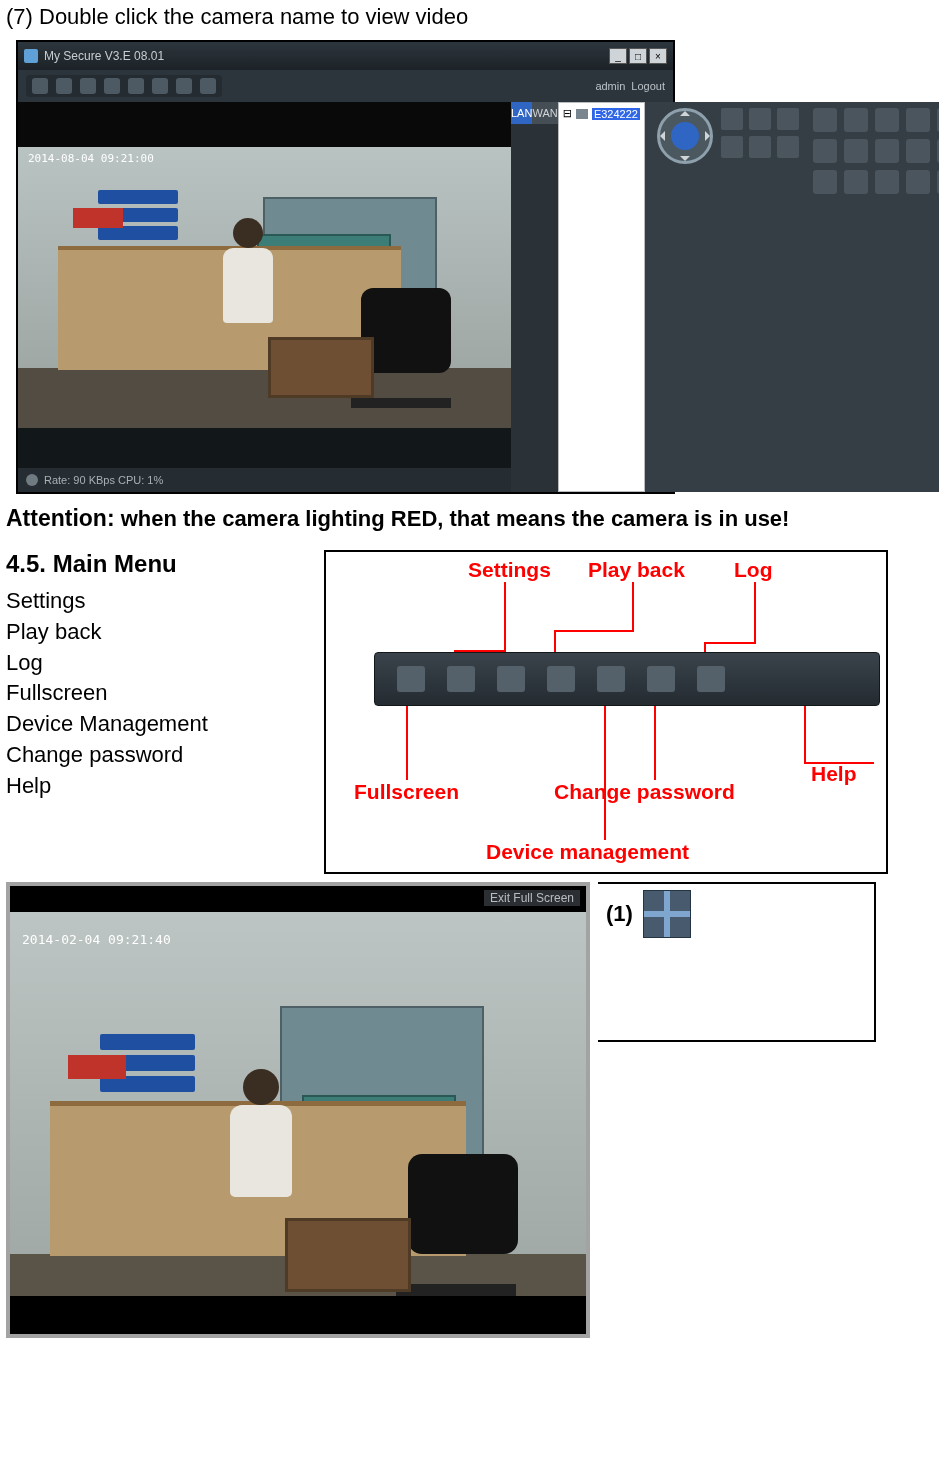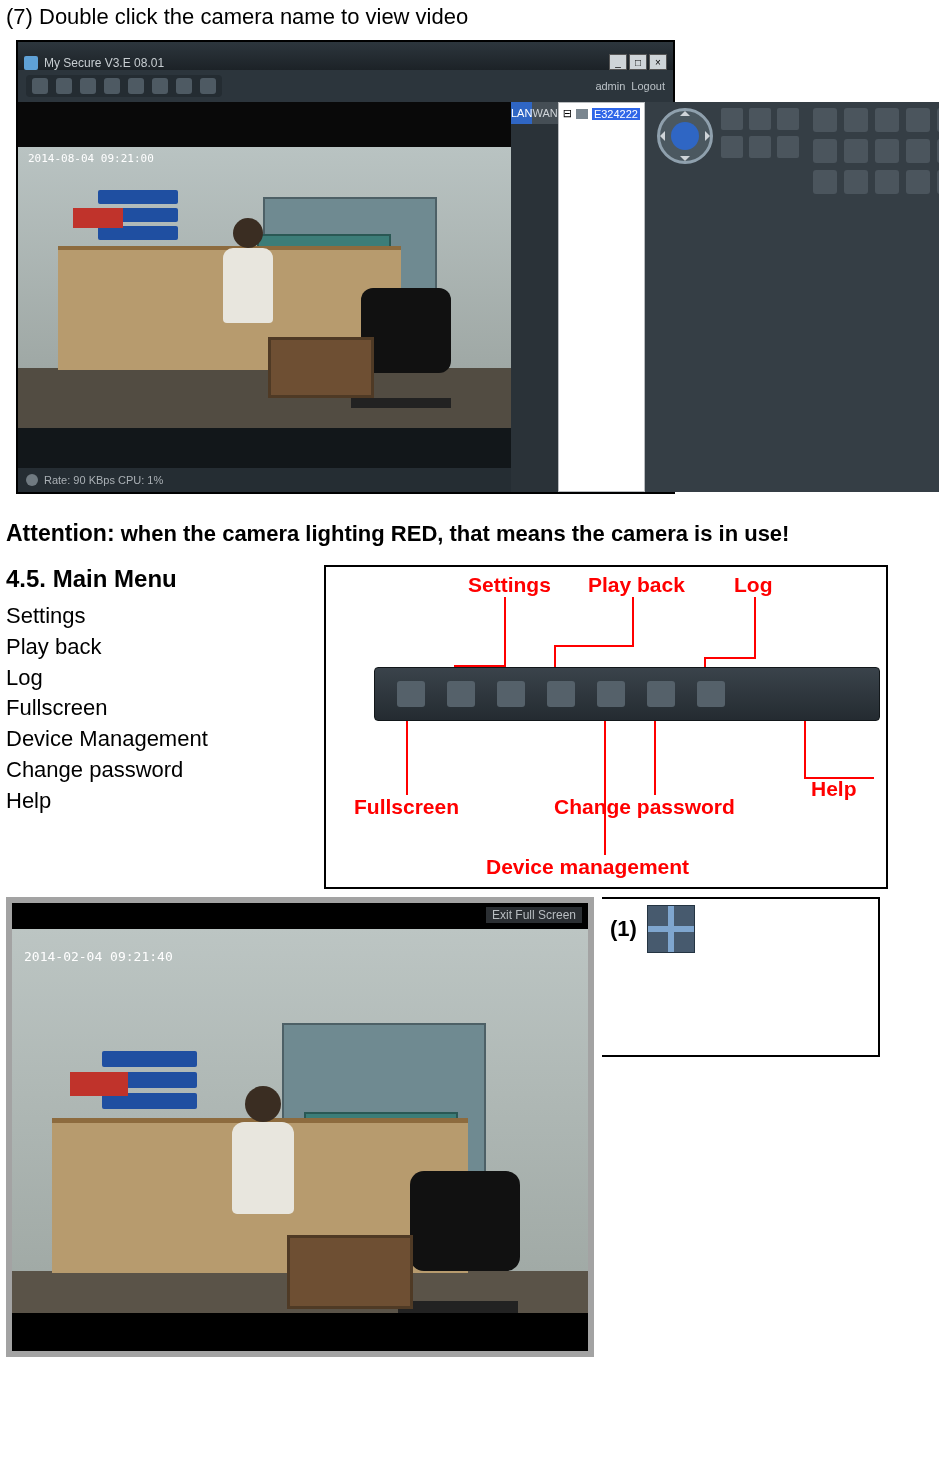--- a/index.html
+++ b/index.html
@@ -16,21 +16,21 @@
   .fig1-wrap { border: 2px solid #000; display:inline-block; padding:0; margin: 2px 0 10px 10px; }
   .app {
     width: 655px; height:450px;
     background: #1e2428;
     position: relative;
     box-sizing: border-box;
     display:flex; flex-direction:column;
   }
   .titlebar {
     height: 28px; background: linear-gradient(#2d363d,#1c2227);
-    display:flex; align-items:flex-end; padding:0 6px;
+    display:flex; align-items:center; padding:0 6px;
     color:#c7cdd1; font-size:12px;
   }
   .titlebar .app-icon { width:14px; height:14px; background:#5fa1d6; margin-right:6px; border-radius:2px; }
   .titlebar .ttxt { flex:1; }
   .wincontrols { display:flex; gap:2px; }
   .wcbtn { width:16px; height:14px; background:#ced4d8; color:#000; font-size:10px; display:flex; align-items:center; justify-content:center; border:1px solid #555; }
   .main-toolbar {
     height:32px; background:#2c353c; display:flex; align-items:center; padding:0 8px;
     gap:8px;
   }
@@ -80,40 +80,40 @@
   .pad .arrow { position:absolute; width:0; height:0; border:5px solid transparent; }
   .pad .up { top:-2px; left:23px; border-bottom-color:#cfd4d8; }
   .pad .dn { bottom:-2px; left:23px; border-top-color:#cfd4d8; }
   .pad .lf { left:-2px; top:23px; border-right-color:#cfd4d8; }
   .pad .rt { right:-2px; top:23px; border-left-color:#cfd4d8; }
   .ptz-side { display:grid; grid-template-columns:repeat(3,22px); grid-auto-rows:22px; gap:6px; }
   .pbtn { background:#4b555d; border-radius:2px; }
   .ctrl-grid { background:#353e45; padding:6px 8px 10px 8px; display:grid; grid-template-columns:repeat(5,24px); grid-auto-rows:24px; gap:7px; justify-content:center; }
   .cg { background:#4b555d; border-radius:3px; }
 
-  .attention { margin: 16px 0 18px 0; }
+  .attention { margin: 1px 0 18px 0; }
   .attention b { font-size:23px; }
   .attention span { font-size:22px; font-weight:bold; }
 
   .section-45 { display:flex; align-items:flex-start; gap:18px; margin-bottom:8px; }
   .menu-left { flex:0 0 300px; }
   .menu-left h3 { font-size:24px; font-weight:bold; margin:0 0 8px 0; }
   .menu-left .mi { font-size:22px; margin:0; line-height:1.4; }
   .fig2-wrap { border:2px solid #000; width:560px; height:320px; position:relative; background:#fff; }
   .callout { position:absolute; color:#ff0000; font-size:21px; font-weight:bold; }
   .callout-line { position:absolute; background:#ff0000; }
   .toolbar2 {
     position:absolute; top:100px; left:48px; width:460px; height:52px;
     background:linear-gradient(#3a434b,#242b31); border:1px solid #12171a; border-radius:4px;
     display:flex; align-items:center; gap:22px; padding:0 22px;
   }
   .toolbar2 .t2i { width:28px; height:26px; background:#55616a; border-radius:3px; position:relative; }
 
   .bottom-row { display:flex; gap:8px; align-items:flex-start; }
-  .fig3-wrap { border:6px solid #a3a3a3; width:576px; height:448px; overflow:hidden; position:relative; }
+  .fig3-wrap { border:4px solid #a3a3a3; width:576px; height:448px; overflow:hidden; position:relative; }
   .fig3-wrap .scene2 { position:absolute; inset:0; }
   .scene2 .bar-top { position:absolute; top:0; left:0; right:0; height:26px; background:#000; }
   .scene2 .exit { position:absolute; top:4px; right:6px; color:#b8bdc1; font-size:12px; background:#2b2f33; padding:1px 6px; }
   .scene2 .wall { position:absolute; top:26px; left:0; right:0; bottom:80px; background:linear-gradient(#bcc5c3,#a1aaa6); }
   .scene2 .floor { position:absolute; left:0; right:0; bottom:0; height:80px; background:#5a5348; }
   .scene2 .ts2 { position:absolute; top:46px; left:12px; color:#fff; font-size:13px; font-family:monospace; z-index:3; }
   .scene2 .bar-bot { position:absolute; left:0; right:0; bottom:0; height:38px; background:#000; }
   .scene2 .cubicle2 { position:absolute; top:120px; left:270px; width:200px; height:175px; background:#6f8a91; border:2px solid #4d6066; }
   .scene2 .desk2 { position:absolute; bottom:78px; left:40px; right:120px; height:150px; background:#b79b6e; border-top:5px solid #8d6b3e; }
   .scene2 .person2 { position:absolute; bottom:130px; left:215px; width:72px; height:135px; }

